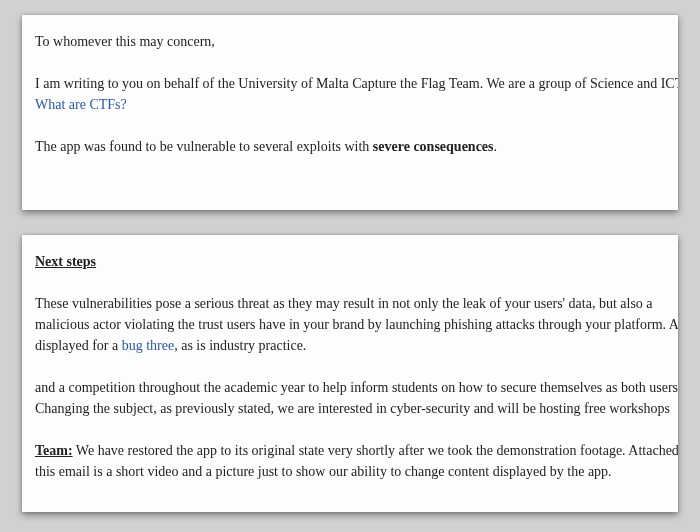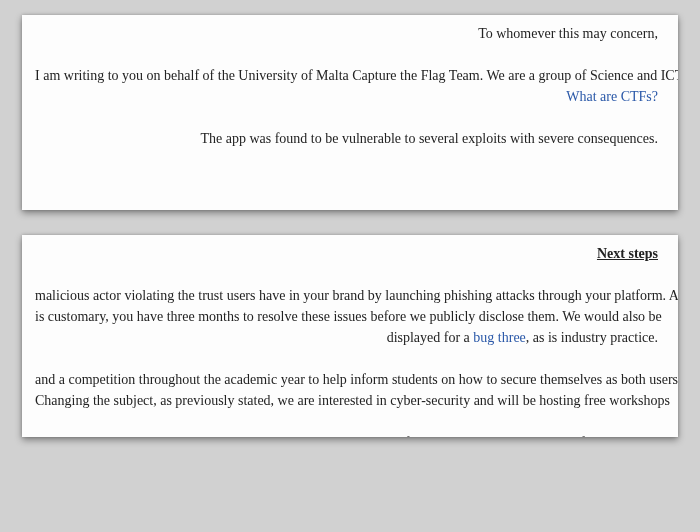--- a/index.html
+++ b/index.html
@@ -14,35 +14,34 @@
     background: var(--bg, #d1d1d1);
     font-family: "Liberation Serif", "DejaVu Serif", serif;
   }
   .card {
     position: absolute;
     left: 22px;
     width: 656px;
     box-sizing: border-box;
     background: var(--card, #fdfdfd);
     color: var(--text, #222);
-    padding: 8px 20px 0 13px;
+    padding: 16px 20px 0 13px;
     overflow: hidden;
     box-shadow: 0 3px 7px rgba(0,0,0,0.40), 0 0 3px rgba(0,0,0,0.20);
     font-size: 14px;
-    text-align: right;
   }
   #card-top    { top: 15px;  height: 195px; }
-  #card-bottom { top: 235px; height: 202px; }
+  #card-bottom { top: 235px; height: 277px; }
   .line {
     height: 21px;
     line-height: 21px;
     white-space: nowrap;
   }
   .r   { font-weight: normal; }
-  .b   { font-weight: normal; }
+  .b   { font-weight: bold; }
   .bu  { font-weight: bold; text-decoration: underline; }
   a.link, a.linki {
     color: var(--link, #2a58a8);
     text-decoration: none;
     cursor: pointer;
   }
   a.linki { }
 </style>
 </head>
 <body>
@@ -55,22 +54,23 @@
       <div class="line"><a class="linki" href="#">What are CTFs?</a></div>
       <div class="line">&nbsp;</div>
       <div class="line"><span class="r">The app was found to be vulnerable to several exploits with </span><span class="b">severe consequences</span><span class="r">.</span></div>
     </div>
 </div>
 
 <div class="card" id="card-bottom">
   <div>
       <div class="line"><span class="bu">Next steps</span></div>
       <div class="line">&nbsp;</div>
+      <div class="line"><span class="r">These vulnerabilities pose a serious threat as they may result in not only the leak of your users' data, but also a</span></div>
       <div class="line"><span class="r">malicious actor violating the trust users have in your brand by launching phishing attacks through your platform. As</span></div>
-      <div class="line"><span class="r">is customary, you have three months to resolve these issues before we publicly disclose them. We would also be</span></div>
       <div class="line"><span class="r">displayed for a </span><a class="link" href="#">bug three</a><span class="r">, as is industry practice.</span></div>
       <div class="line">&nbsp;</div>
       <div class="line"><span class="r">and a competition throughout the academic year to help inform students on how to secure themselves as both users</span></div>
       <div class="line"><span class="r">Changing the subject, as previously stated, we are interested in cyber-security and will be hosting free workshops</span></div>
       <div class="line">&nbsp;</div>
       <div class="line"><span class="bu">Team:</span><span class="r"> We have restored the app to its original state very shortly after we took the demonstration footage. Attached to</span></div>
+      <div class="line"><span class="r">this email is a short video and a picture just to show our ability to change content displayed by the app.</span></div>
     </div>
 </div>
 
 </body></html>

